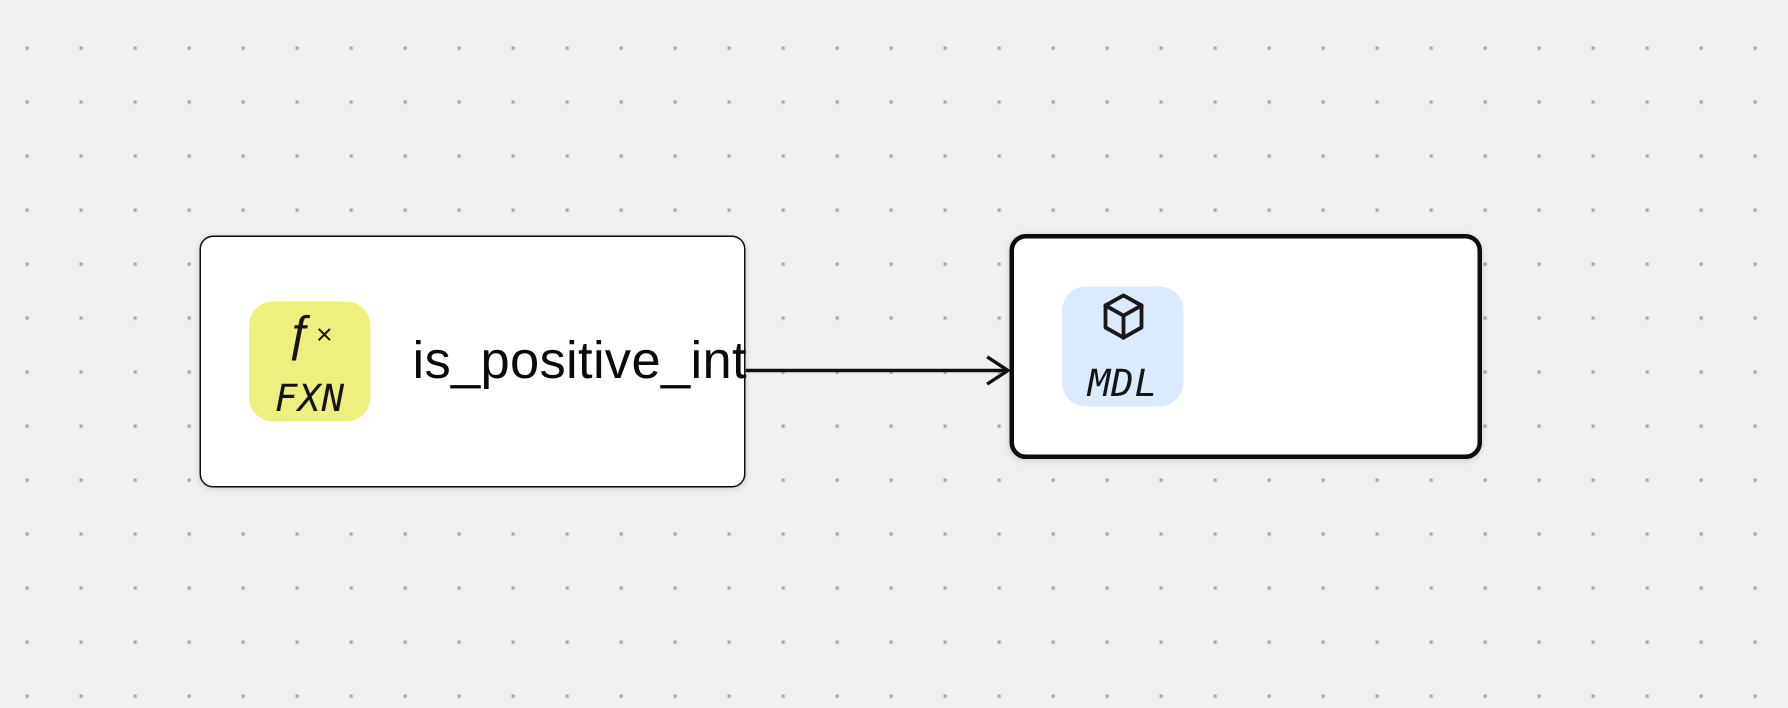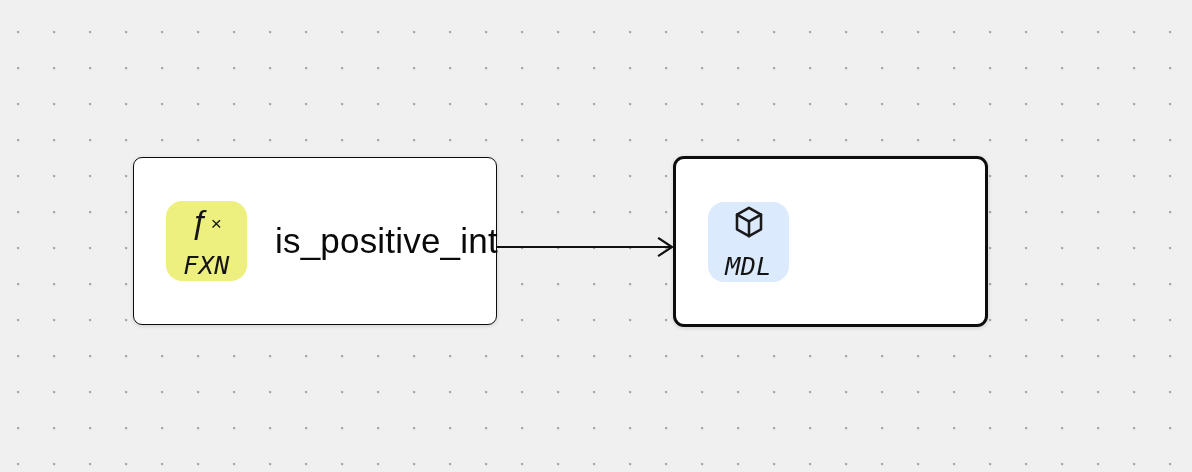--- a/index.html
+++ b/index.html
@@ -40,21 +40,21 @@
     padding-left: 32px;
     box-shadow: 0 1px 4px rgba(0,0,0,0.14);
     cursor: grab;
   }
   .node--fxn {
     left: 133px; top: 157px;
     width: 364px; height: 168px;
   }
   .node--mdl {
     left: 673px; top: 156px;
-    width: 315px; height: 171px;
+    width: 315px; height: 150px;
     border-width: 3.6px;
     border-radius: 11px;
   }
   .badge {
     flex: 0 0 auto;
     width: 81px;
     height: 80px;
     border-radius: 16px;
     display: flex;
     flex-direction: column;

